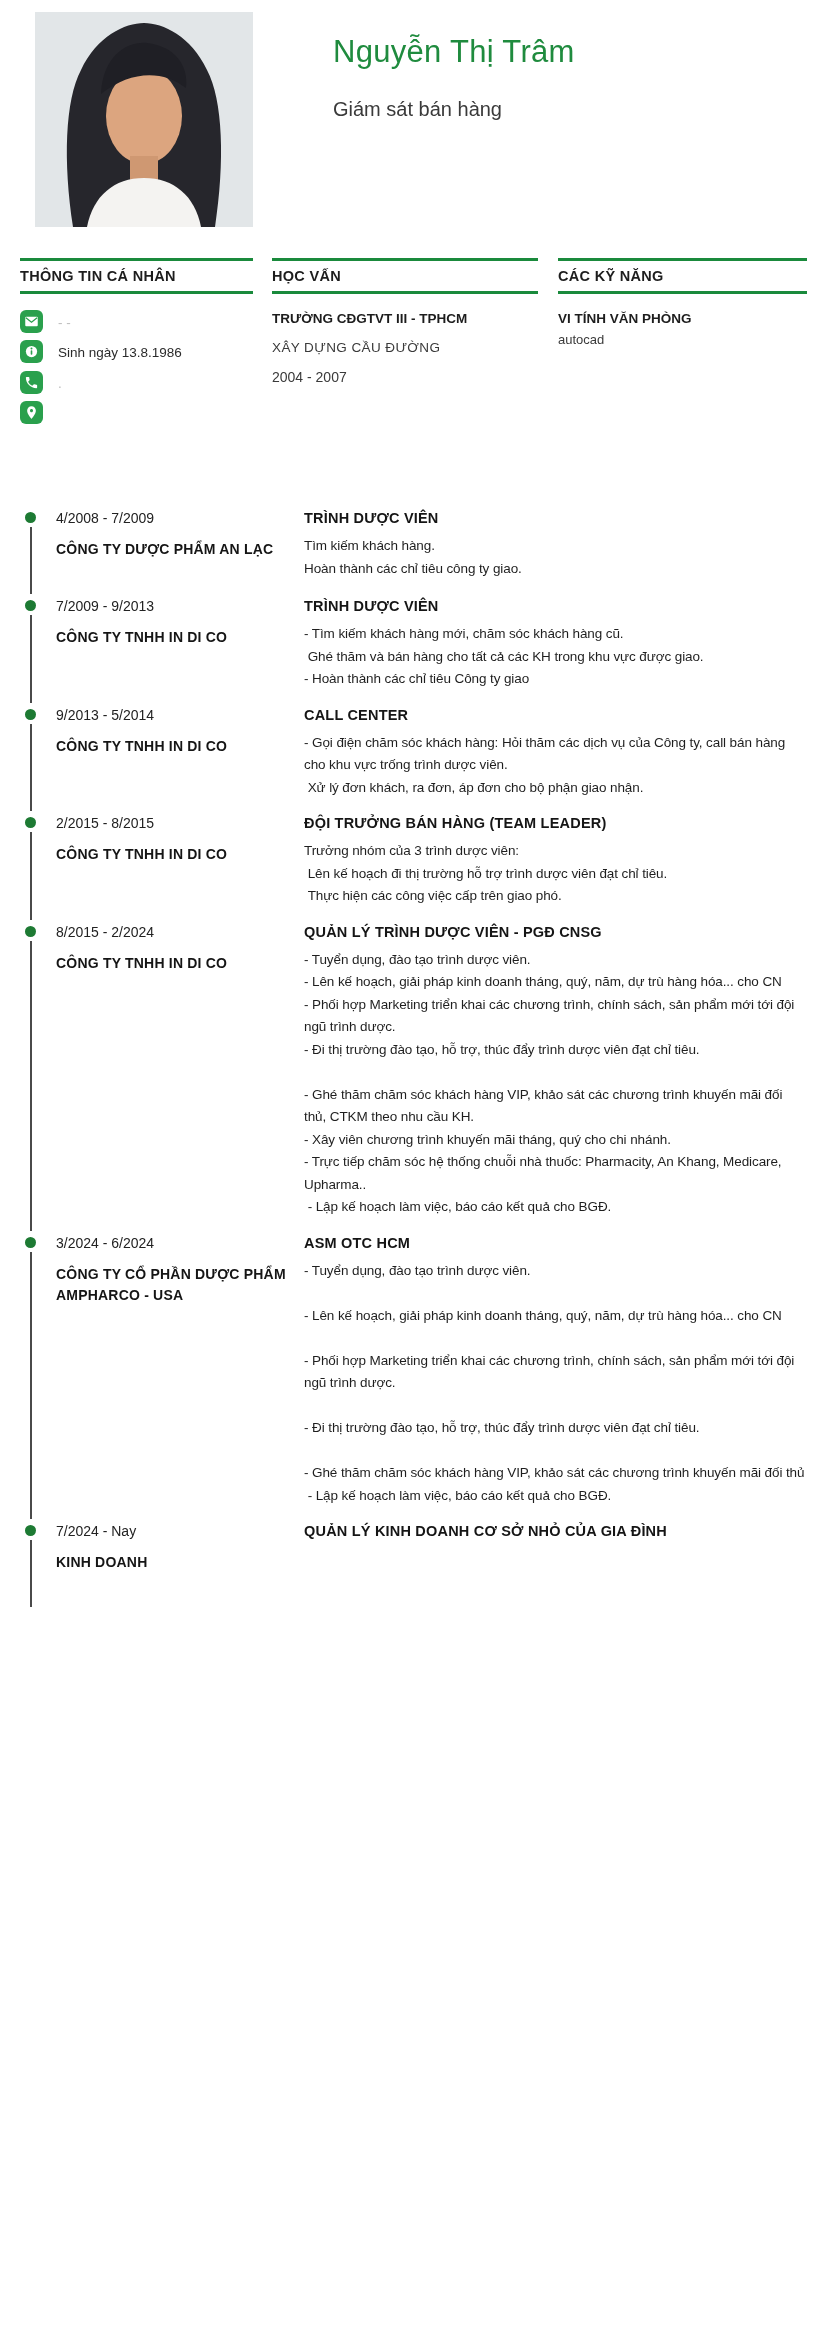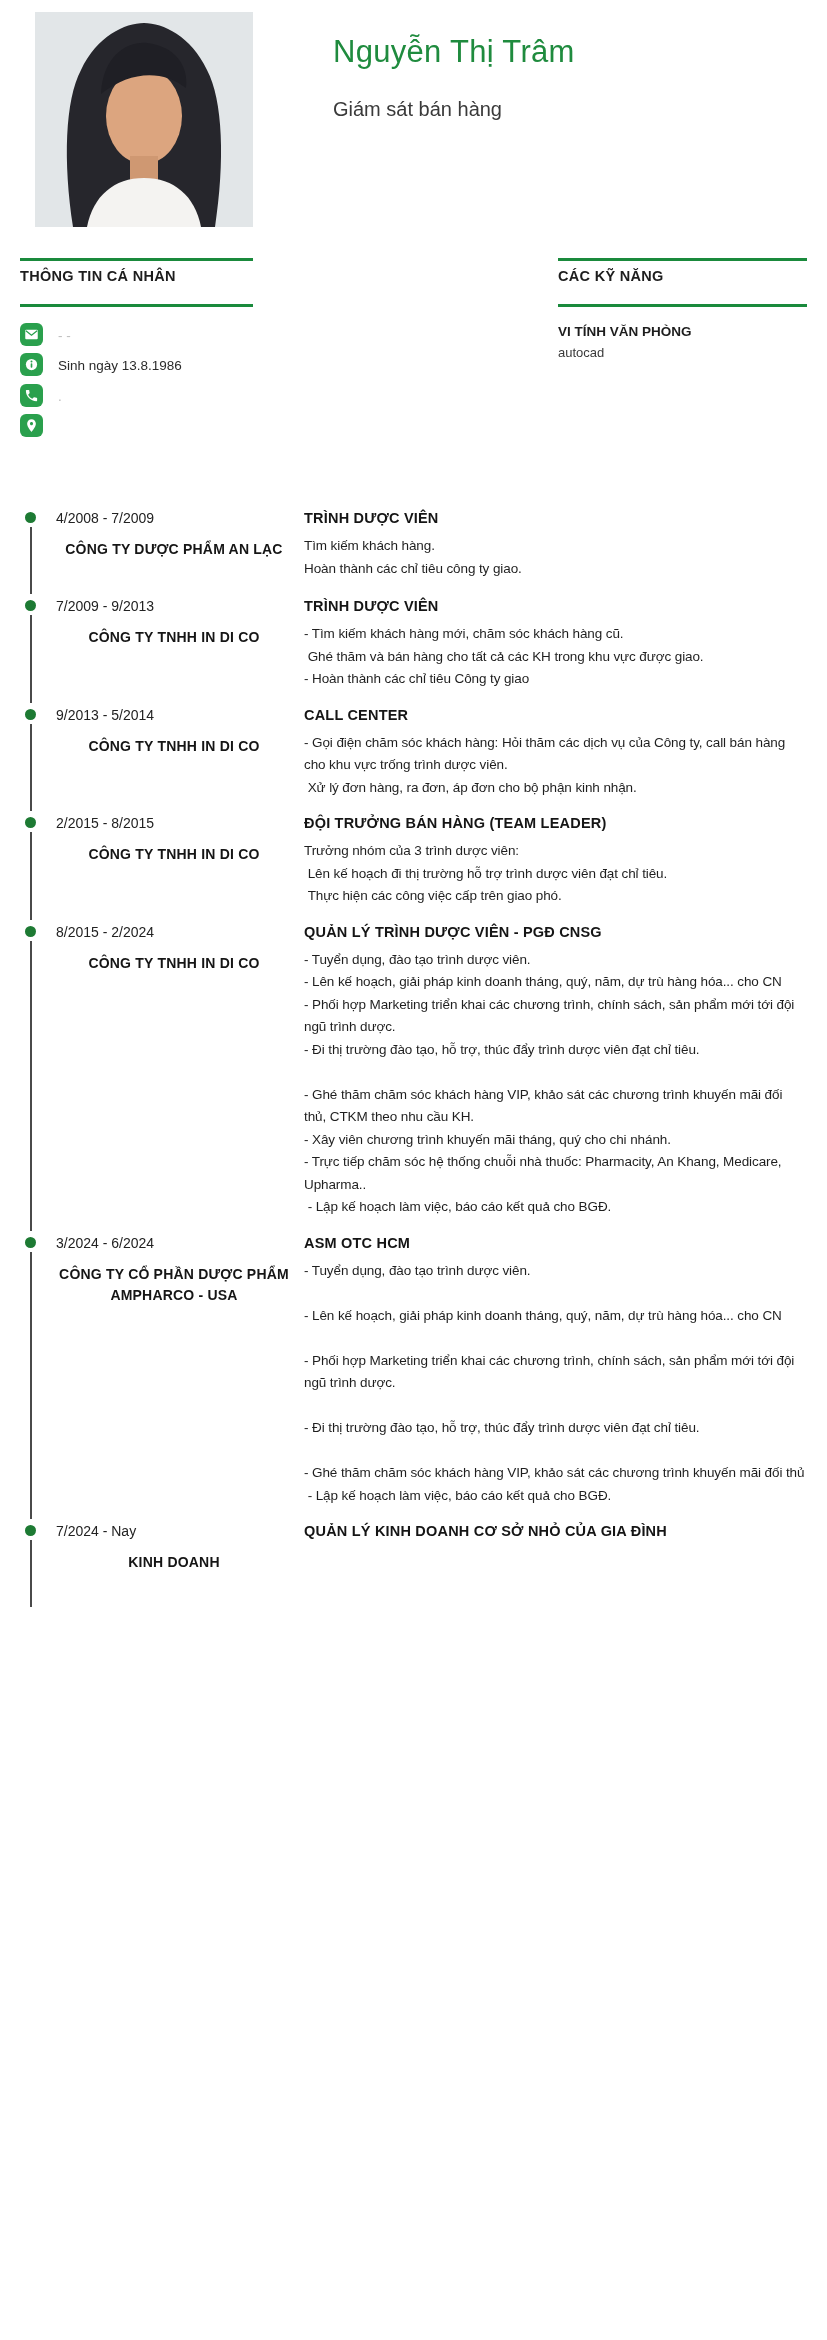--- a/index.html
+++ b/index.html
@@ -11,21 +11,21 @@
   .name{position:absolute;left:333px;top:34px;font-size:31px;font-weight:400;
         color:#1f8b3e;letter-spacing:.3px;}
   .subtitle{position:absolute;left:333px;top:98px;font-size:20px;color:#3a3a3a;}
 
   
   .col{position:absolute;top:258px;}
   .col1{left:20px;width:233px;}
   .col2{left:272px;width:266px;}
   .col3{left:558px;width:249px;}
   .sec-head{border-top:3px solid #1a8a3c;border-bottom:3px solid #1a8a3c;
-            padding:7px 0 20px;font-weight:700;font-size:14.5px;color:#1d1d1d;letter-spacing:.3px;}
+            padding:7px 0 7px;font-weight:700;font-size:14.5px;color:#1d1d1d;letter-spacing:.3px;}
 
   
   .p-list{margin-top:16px;}
   .p-item{display:flex;align-items:flex-start;gap:15px;margin-bottom:7px;min-height:23px;}
   .p-icon{flex:0 0 23px;width:23px;height:23px;border-radius:6px;background:#2aa04d;
           display:flex;align-items:center;justify-content:center;}
   .p-icon svg{width:15px;height:15px;display:block;}
   .p-text{font-size:13.5px;line-height:1.5;color:#2b2b2b;padding-top:3px;white-space:pre-wrap;}
   .p-item.muted .p-text{color:#bdbdbd;}
 
@@ -37,21 +37,21 @@
 
   
   .exp{position:absolute;left:20px;top:486px;width:787px;}
   .jobs{margin-top:24px;}
   .job{display:grid;grid-template-columns:36px 248px 1fr;margin-bottom:16px;min-height:72px;margin-top:10px;}
   .rail{position:relative;}
   .dot{position:absolute;left:5px;top:2px;width:11px;height:11px;border-radius:50%;background:#1d7a33;}
   .rail-line{position:absolute;left:9.5px;top:17px;bottom:-12px;width:2px;background:#4a4a4a;}
   .job-period{font-size:14px;color:#222;}
   .job-company{margin-top:13px;font-weight:700;font-size:14px;line-height:1.55;color:#151515;
-               letter-spacing:.2px;padding-right:12px;text-align:center;}
+               letter-spacing:.2px;padding-right:12px;}
   .job-title{font-weight:700;font-size:14.5px;color:#151515;margin-bottom:9px;letter-spacing:.2px;}
   .job-line{font-size:13.5px;line-height:22.5px;min-height:22.5px;color:#1f1f1f;
             letter-spacing:-.1px;white-space:pre-wrap;}
 </style>
 </head>
 <body>
 
 <div class="page">
 
   <svg class="photo" viewBox="0 0 218 215" aria-hidden="true">
@@ -102,20 +102,26 @@
   <div class="p-item">
     <span class="p-icon">
             <svg viewBox="0 0 24 24">
               <path d="M12 2C8.13 2 5 5.13 5 9c0 5.25 7 13 7 13s7-7.75 7-13c0-3.87-3.13-7-7-7zm0 9.5c-1.38 0-2.5-1.12-2.5-2.5s1.12-2.5 2.5-2.5 2.5 1.12 2.5 2.5-1.12 2.5-2.5 2.5z" fill="#ffffff"></path>
             </svg>
           </span>
   </div>
 </div>
   </div>
 
+  <div class="col col2">
+    <div class="sec-head">HỌC VẤN</div>
+    <div class="edu-school">TRƯỜNG CĐGTVT III - TPHCM</div>
+    <div class="edu-major">XÂY DỰNG CẦU ĐƯỜNG</div>
+    <div class="edu-years">2004 - 2007</div>
+  </div>
 
   <div class="col col3">
     <div class="sec-head">CÁC KỸ NĂNG</div>
     <div class="skill-title">VI TÍNH VĂN PHÒNG</div>
     <div class="skill-detail">autocad</div>
   </div>
 
   <div class="exp">
     <div class="jobs">
   <div class="job">
@@ -161,21 +167,21 @@
       <span class="rail-line"></span>
     </div>
     <div class="job-meta">
       <div class="job-period">9/2013 - 5/2014</div>
       <div class="job-company">CÔNG TY TNHH IN DI CO</div>
     </div>
     <div class="job-body">
       <div class="job-title">CALL CENTER</div>
       <div class="job-lines">
               <div class="job-line">- Gọi điện chăm sóc khách hàng: Hỏi thăm các dịch vụ của Công ty, call bán hàng cho khu vực trống trình dược viên.</div>
-              <div class="job-line"> Xử lý đơn hàng, ra đơn, áp đơn cho bộ phận kinh nhận.</div>
+              <div class="job-line"> Xử lý đơn khách, ra đơn, áp đơn cho bộ phận giao nhận.</div>
             </div>
     </div>
   </div>
 
   <div class="job">
     <div class="rail">
       <span class="dot"></span>
       <span class="rail-line"></span>
     </div>
     <div class="job-meta">

